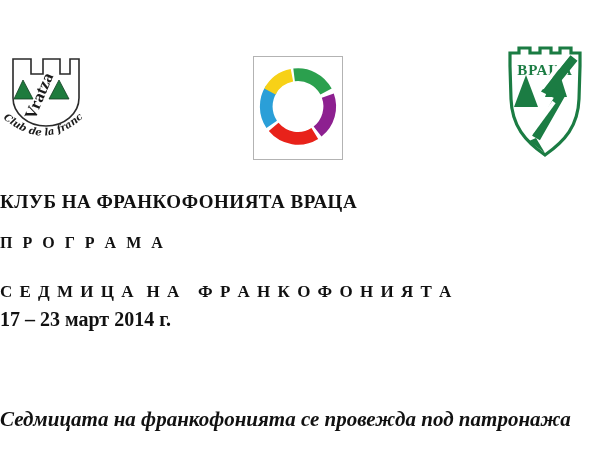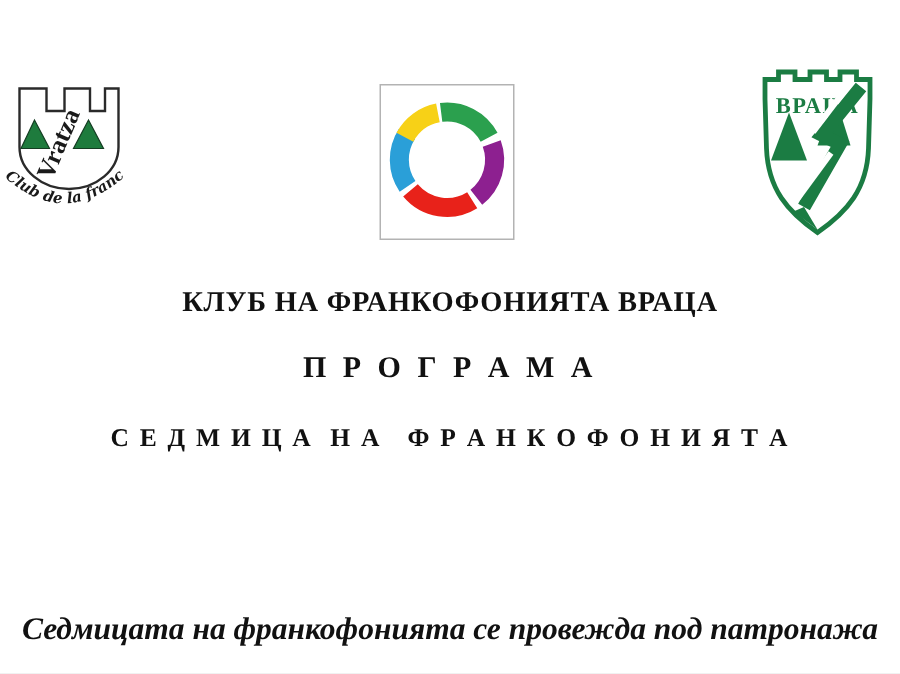--- a/index.html
+++ b/index.html
@@ -9,33 +9,33 @@
     height: 449px;
     background: #ffffff;
     overflow: hidden;
     font-family: "Liberation Serif", serif;
     color: #111111;
   }
   .txt {
     position: absolute;
     left: 0;
     right: 0;
-    text-align: center;
+    text-align: left;
     white-space: pre;
     color: #111111;
   }
   .club-title {
     top: 191px;
     font-size: 19px;
     font-weight: bold;
     letter-spacing: 0.5px;
   }
   .program-title {
     top: 234px;
-    font-size: 20px;
+    font-size: 16px;
     font-weight: bold;
     letter-spacing: 3px;
   }
   .week-title {
     top: 282px;
     font-size: 17px;
     font-weight: bold;
     letter-spacing: 1.5px;
   }
   .date-range {
@@ -107,19 +107,20 @@
       <polygon points="34,94 43,109 27,97" fill="#1b7c43"></polygon>
     </svg>
   </div>
 
   <div class="txt club-title">КЛУБ НА ФРАНКОФОНИЯТА ВРАЦА</div>
 
   <div class="txt program-title">П Р О Г Р А М А</div>
 
   <div class="txt week-title">С Е Д М И Ц А  Н А   Ф Р А Н К О Ф О Н И Я Т А</div>
 
+  <div class="txt date-range">17 – 23 март 2014 г.</div>
 
   <div class="txt patronage">
     <div>Седмицата на франкофонията се провежда под патронажа</div>
     
   </div>
 
 </div>
 
 </body></html>

